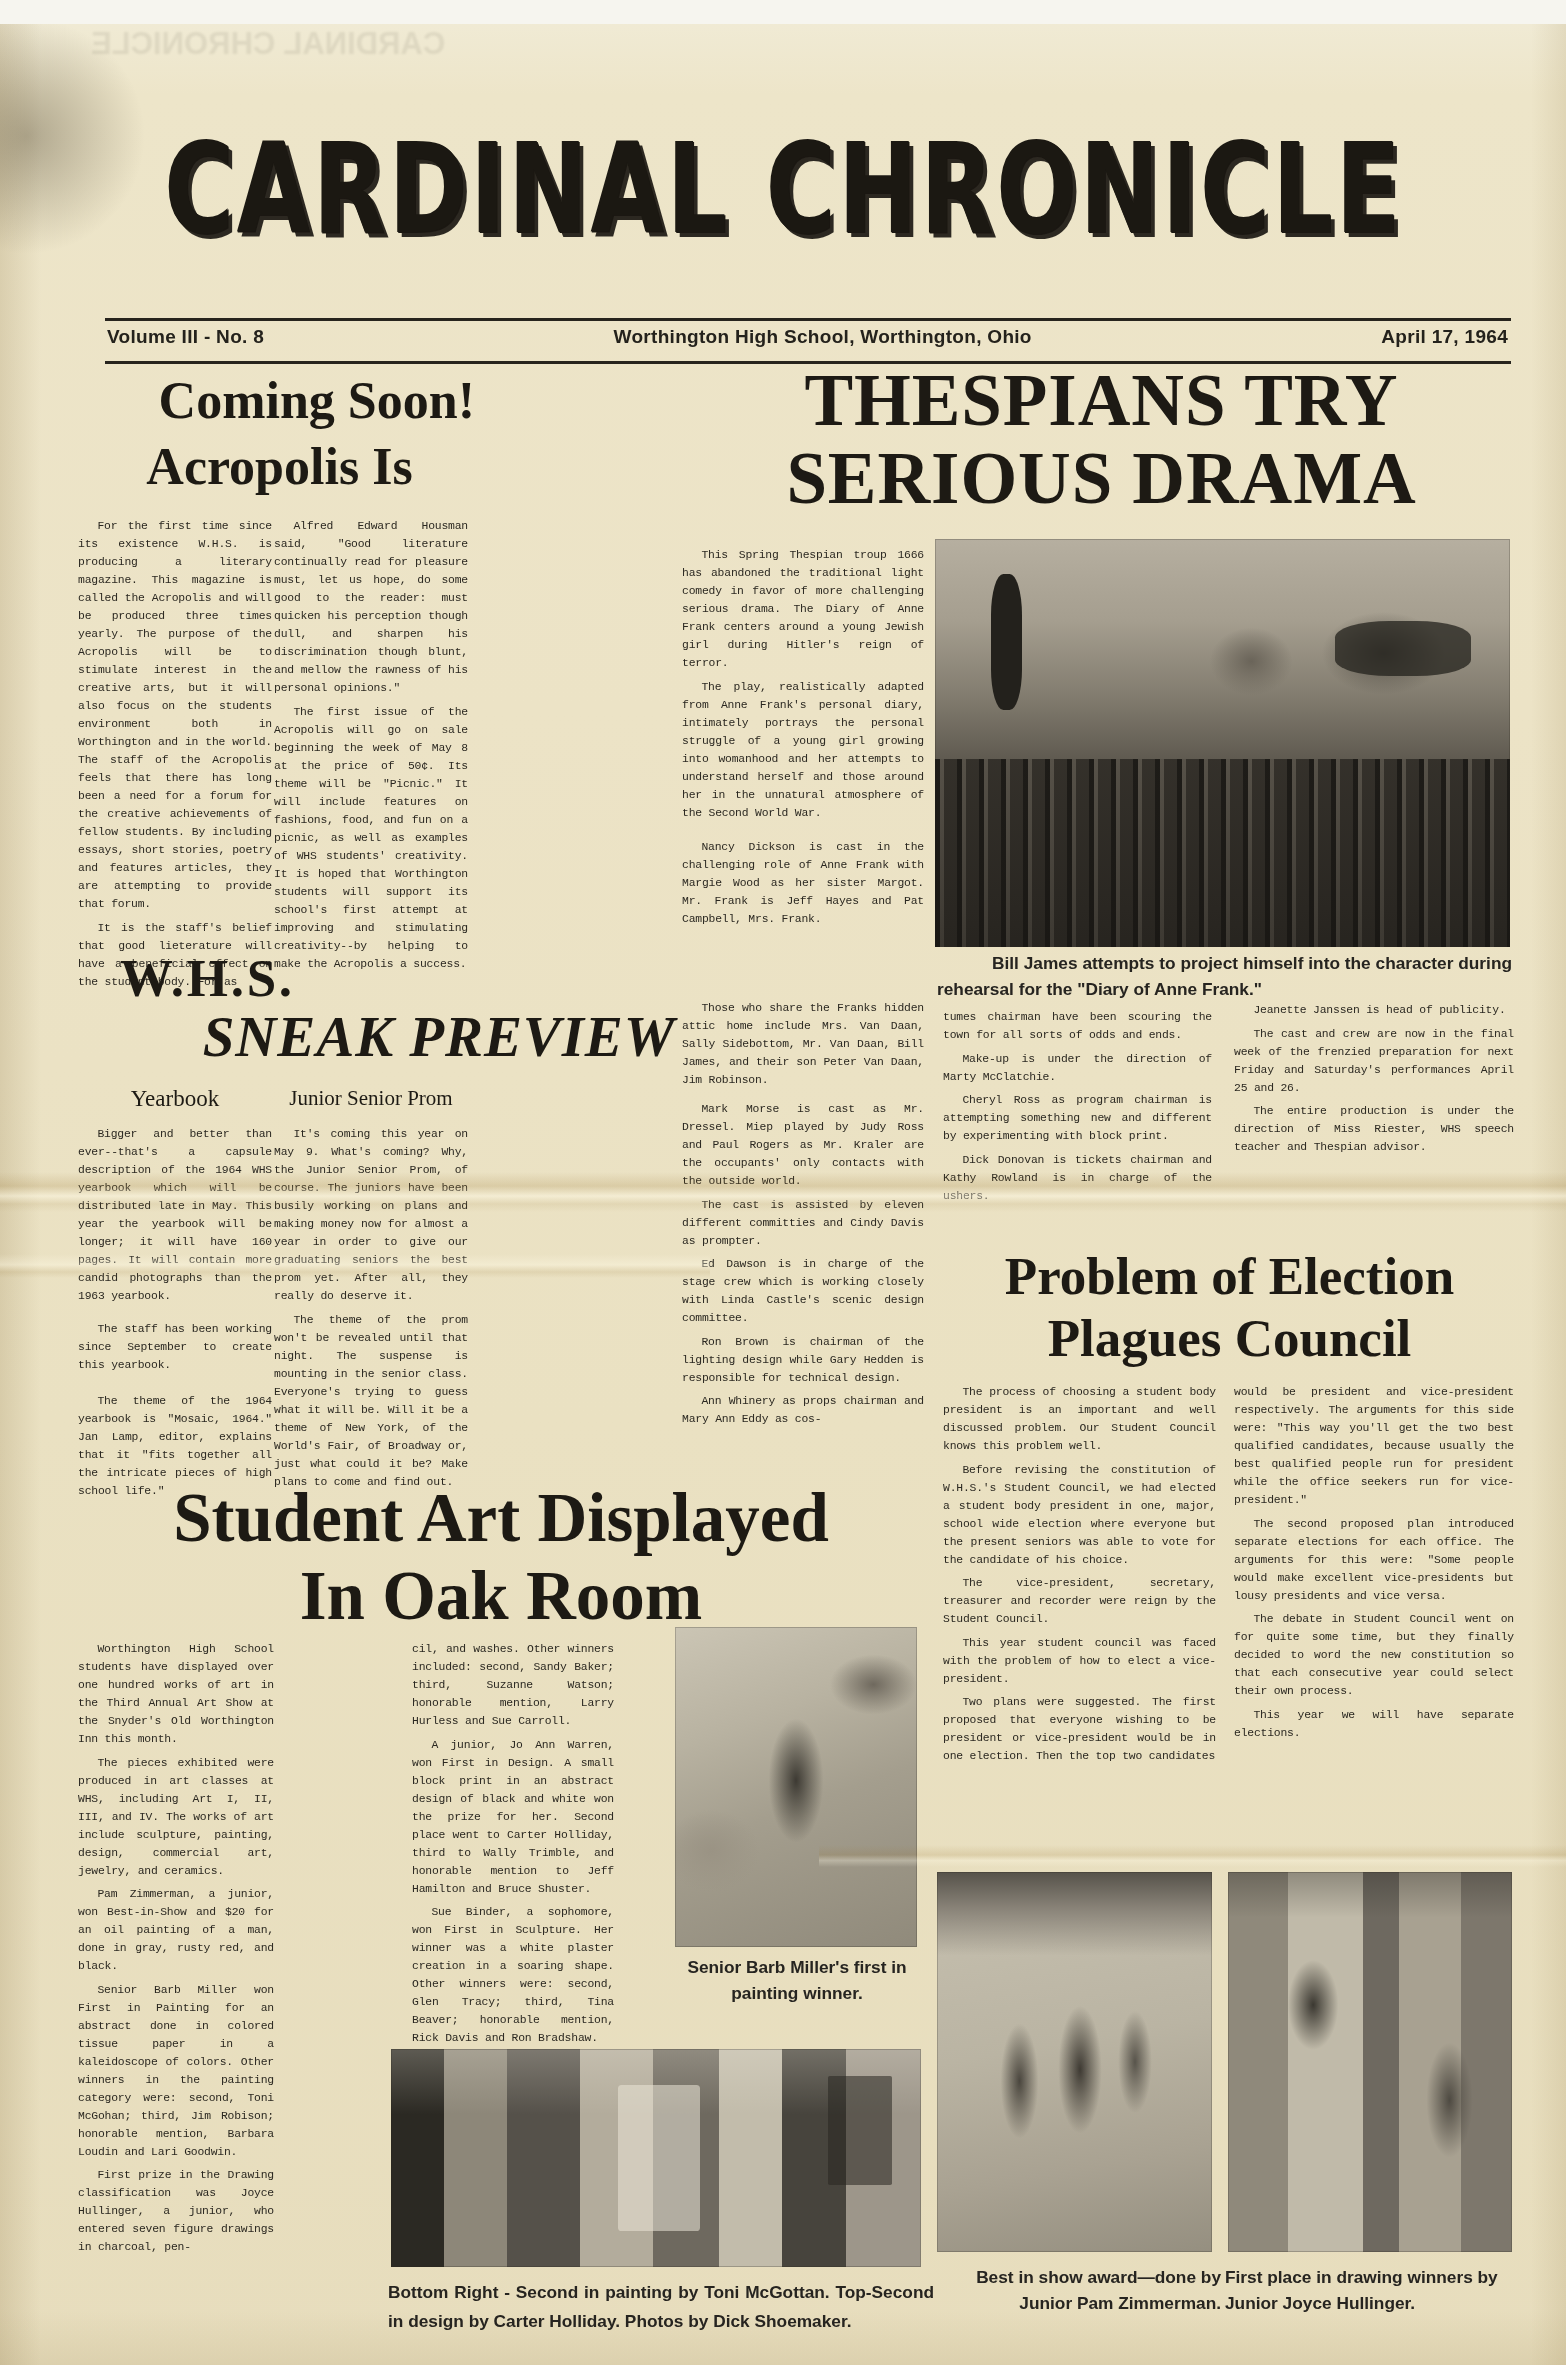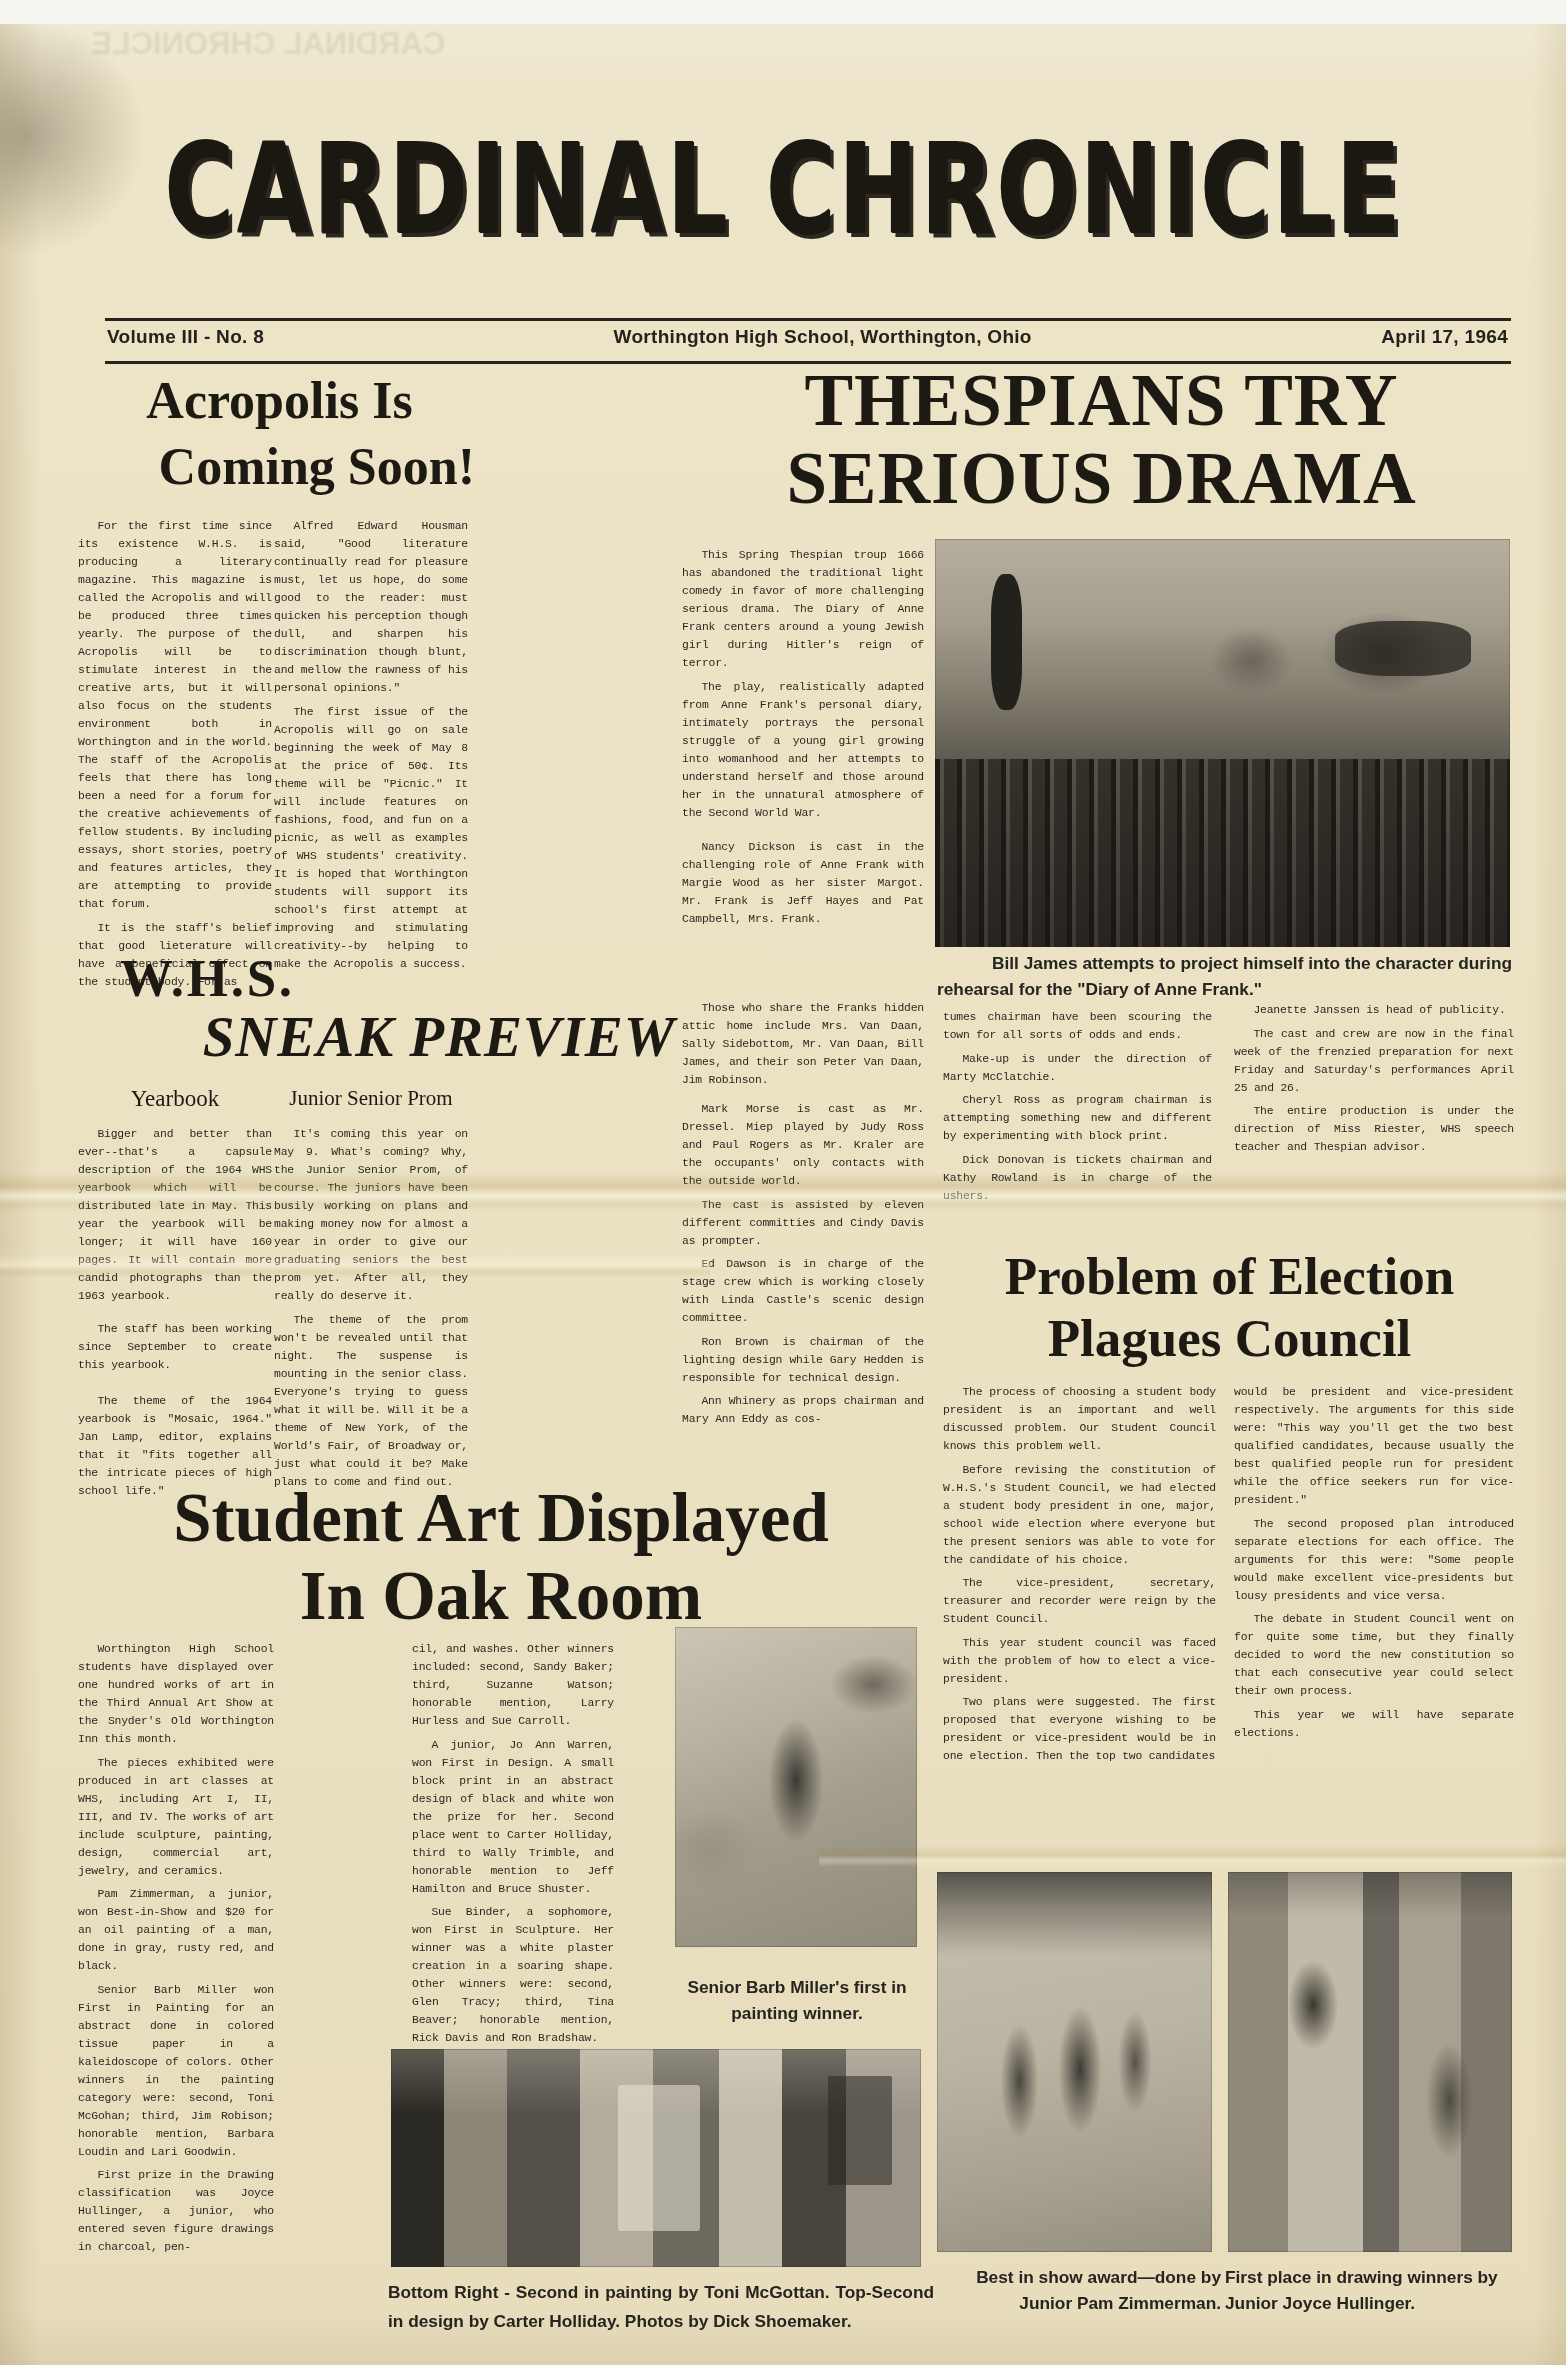--- a/index.html
+++ b/index.html
@@ -66,22 +66,22 @@
 
   <div class="rule" style="top:318px;"></div>
   <div class="dateline">
     <span>Volume III - No. 8</span>
     <span>Worthington High School, Worthington, Ohio</span>
     <span>April 17, 1964</span>
   </div>
   <div class="rule" style="top:361px;"></div>
 
   <div class="hl" style="left:84px;top:368px;width:391px;font-size:52px;line-height:66px;">
+    <span class="l" style="text-align:right;">Coming Soon!</span>
     <span class="l" style="text-align:center;">Acropolis Is</span>
-    <span class="l" style="text-align:right;">Coming Soon!</span>
   </div>
   <div class="body-col" style="left:78px;top:517px;width:194px;">
     <p>For the first time since its existence W.H.S. is producing a literary magazine. This magazine is called the Acropolis and will be produced three times yearly. The purpose of the Acropolis will be to stimulate interest in the creative arts, but it will also focus on the students environment both in Worthington and in the world. The staff of the Acropolis feels that there has long been a need for a forum for the creative achievements of fellow students. By including essays, short stories, poetry and features articles, they are attempting to provide that forum.</p>
     <p>It is the staff's belief that good lieterature will have a beneficial effect on the student body. For as</p>
   </div>
   <div class="body-col" style="left:274px;top:517px;width:194px;">
     <p>Alfred Edward Housman said, "Good literature continually read for pleasure must, let us hope, do some good to the reader: must quicken his perception though dull, and sharpen his discrimination though blunt, and mellow the rawness of his personal opinions."</p>
     <p>The first issue of the Acropolis will go on sale beginning the week of May 8 at the price of 50¢. Its theme will be "Picnic." It will include features on fashions, food, and fun on a picnic, as well as examples of WHS students' creativity. It is hoped that Worthington students will support its school's first attempt at improving and stimulating creativity--by helping to make the Acropolis a success.</p>
   </div>
 
@@ -179,21 +179,21 @@
     <p class="noindent">cil, and washes. Other winners included: second, Sandy Baker; third, Suzanne Watson; honorable mention, Larry Hurless and Sue Carroll.</p>
     <p>A junior, Jo Ann Warren, won First in Design. A small block print in an abstract design of black and white won the prize for her. Second place went to Carter Holliday, third to Wally Trimble, and honorable mention to Jeff Hamilton and Bruce Shuster.</p>
     <p>Sue Binder, a sophomore, won First in Sculpture. Her winner was a white plaster creation in a soaring shape. Other winners were: second, Glen Tracy; third, Tina Beaver; honorable mention, Rick Davis and Ron Bradshaw.</p>
   </div>
 
   <div class="photo" style="left:675px;top:1627px;width:242px;height:320px;background:
          radial-gradient(ellipse 38px 86px at 50% 48%, #3d3a33 0%, rgba(61,58,51,0) 72%),
          radial-gradient(ellipse 58px 40px at 82% 18%, #6f695e 0%, rgba(111,105,94,0) 75%),
          radial-gradient(ellipse 64px 55px at 15% 70%, #9a9384 0%, rgba(154,147,132,0) 75%),
          linear-gradient(160deg,#cbc5b4 0%,#b8b2a1 30%,#a49e8e 55%,#908a7b 100%);"></div>
-  <div class="caption" style="left:666px;top:1954px;width:262px;text-align:center;margin-top:20px;">Senior Barb Miller's first in painting winner.</div>
+  <div class="caption" style="left:666px;top:1954px;width:262px;text-align:center;">Senior Barb Miller's first in painting winner.</div>
 
   <div class="photo" style="left:391px;top:2049px;width:530px;height:218px;background:
          linear-gradient(180deg, rgba(245,240,225,0.25) 0%, rgba(0,0,0,0) 30%),
          repeating-linear-gradient(90deg,#2b2923 0 53px,#8d8779 53px 116px,#55514a 116px 189px,#b3ac9c 189px 262px,#6e695f 262px 328px,#c2bcab 328px 391px,#47443d 391px 455px,#9d968a 455px 530px);">
     <div class="fig" style="left:227px;top:36px;width:82px;height:146px;background:rgba(235,230,215,0.55);border-radius:3.6px;"></div>
     <div class="fig" style="left:437px;top:27px;width:64px;height:109px;background:rgba(40,38,32,0.55);border-radius:1.8px;"></div>
   </div>
   <div class="caption" style="left:388px;top:2278px;width:546px;text-align:justify;line-height:29px;">Bottom Right - Second in painting by Toni McGottan.  Top-Second in design by Carter Holliday. Photos by Dick Shoemaker.</div>
 
   <div class="photo" style="left:937px;top:1872px;width:275px;height:380px;background:

